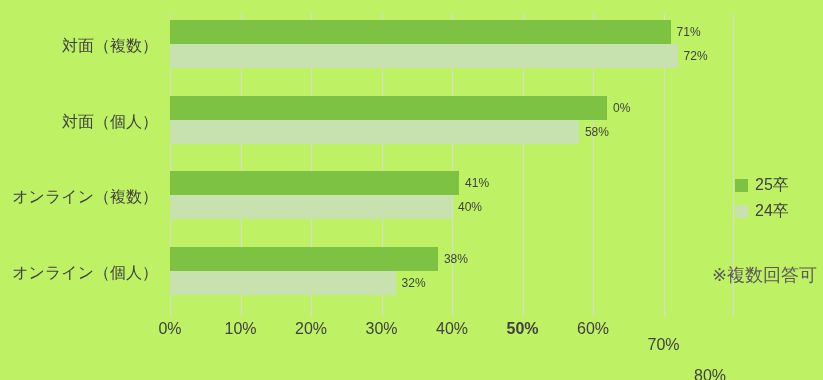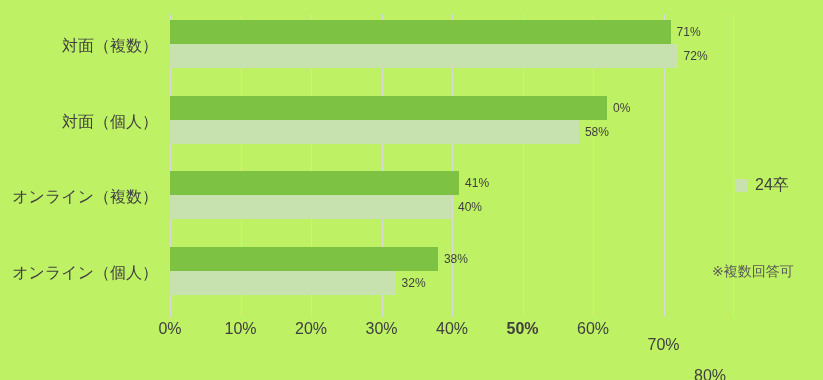--- a/index.html
+++ b/index.html
@@ -121,21 +121,21 @@
     font-size: 16px;
     color: #404040;
     white-space: nowrap;
   }
 
   
   #footnote {
     position: absolute;
     left: 712px;
     top: 263px;
-    font-size: 14px;
+    font-size: 18px;
     color: #595959;
     white-space: nowrap;
   }
 </style>
 </head>
 <body>
 
 <div id="chart-root">
 
   <div id="cat-labels">
@@ -194,20 +194,24 @@
     <div class="tick-label" style="left:211.5px;">30%</div>
     <div class="tick-label" style="left:282px;">40%</div>
     <div class="tick-label" style="left:352.5px;font-weight:bold;">50%</div>
     <div class="tick-label" style="left:423px;">60%</div>
     <div class="tick-label" style="left:493.5px;margin-top:16px;">70%</div>
     <div class="tick-label" style="left:540px;margin-top:47px;">80%</div>
   </div>
 
   <div id="legend">
     <div class="legend-item">
+      <span class="legend-swatch" style="background: rgb(125, 194, 66);"></span>
+      <span class="legend-text">25卒</span>
+    </div>
+    <div class="legend-item">
       <span class="legend-swatch" style="background: rgb(199, 226, 175);"></span>
       <span class="legend-text">24卒</span>
     </div>
   </div>
 
   <div id="footnote">※複数回答可</div>
 
 </div>
 
 </body></html>

